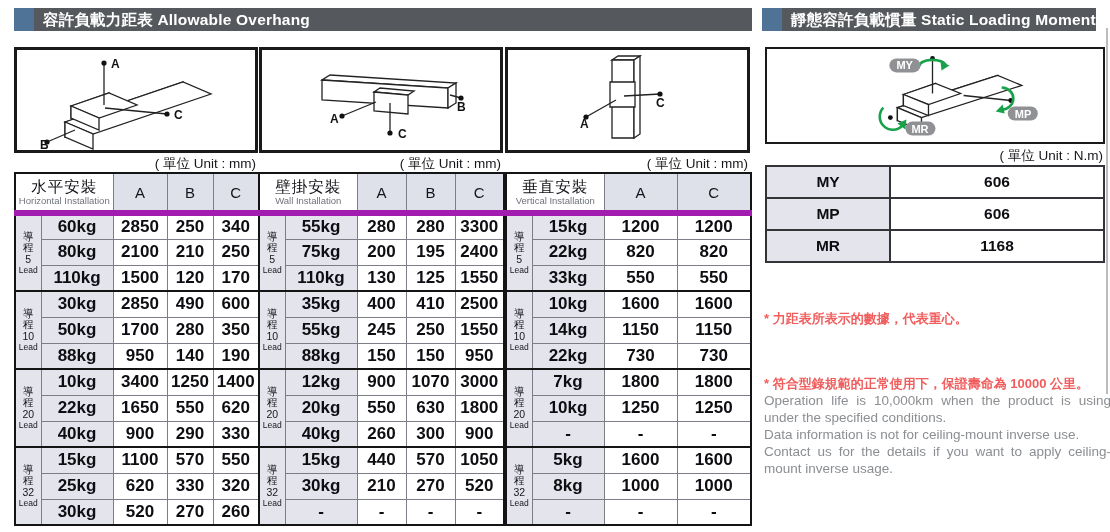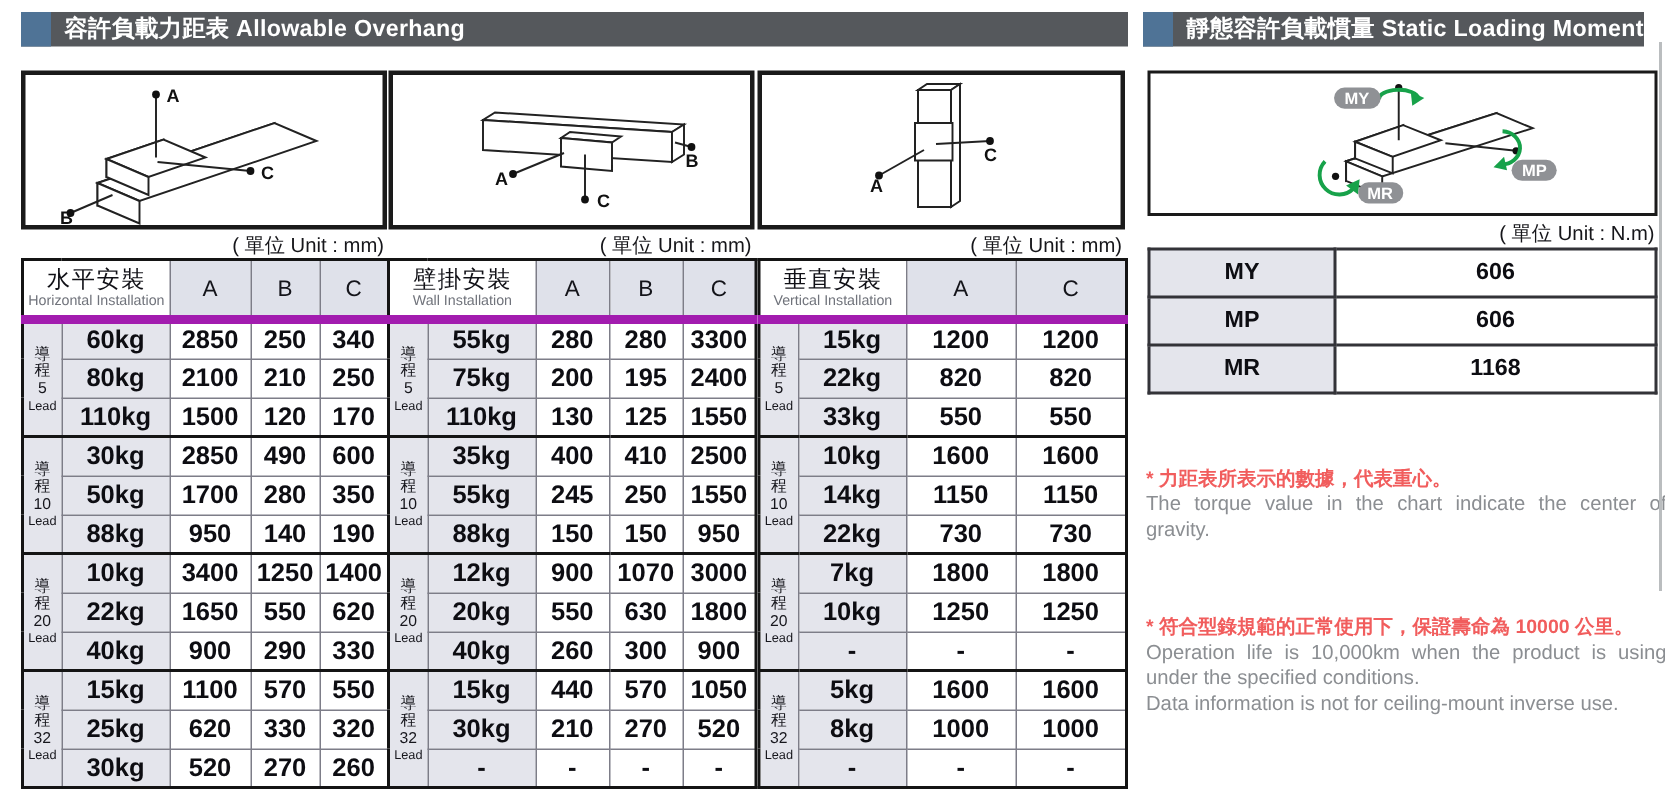--- a/index.html
+++ b/index.html
@@ -521,20 +521,20 @@
         </tr>
         <tr>
           <td class="ml">MR</td>
           <td>1168</td>
         </tr>
       </tbody>
     </table>
 
   <div id="notes">
       <div class="note-zh">* 力距表所表示的數據，代表重心。</div>
-      <div class="note-en">The torque value in the chart indicate the center of gravity.</div>
       <div class="note-zh">* 符合型錄規範的正常使用下，保證壽命為 10000 公里。</div>
       <div class="note-en">Operation life is 10,000km when the product is using under the specified conditions.</div>
       <div class="note-en">Data information is not for ceiling-mount inverse use.</div>
+      <div class="note-en">Contact us for the details if you want to apply ceiling-mount inverse usage.</div>
     </div>
 
   <div id="edge"></div>
 </div>
 
 </body></html>

